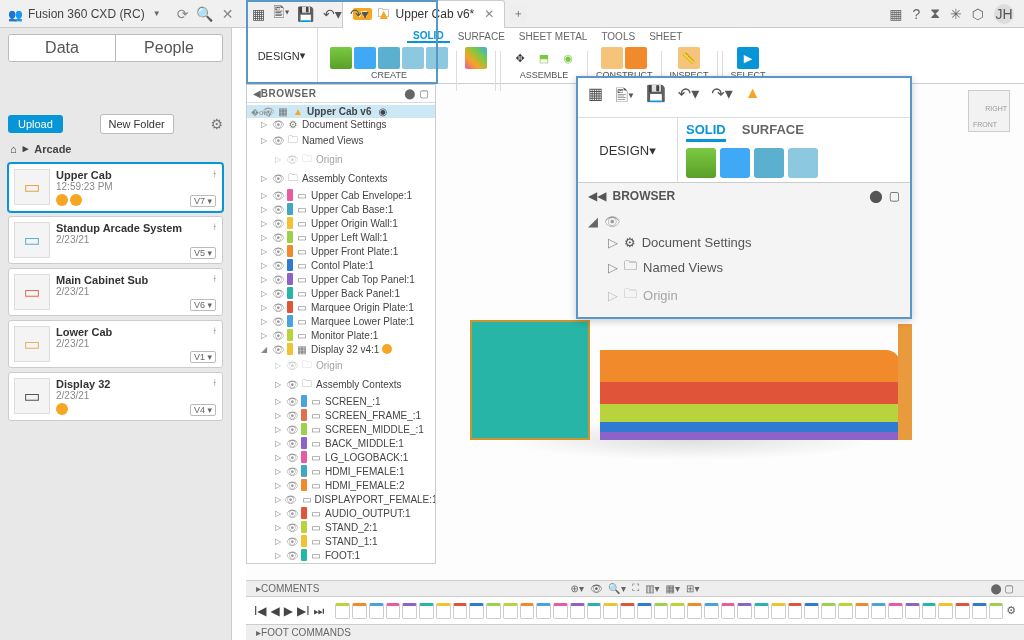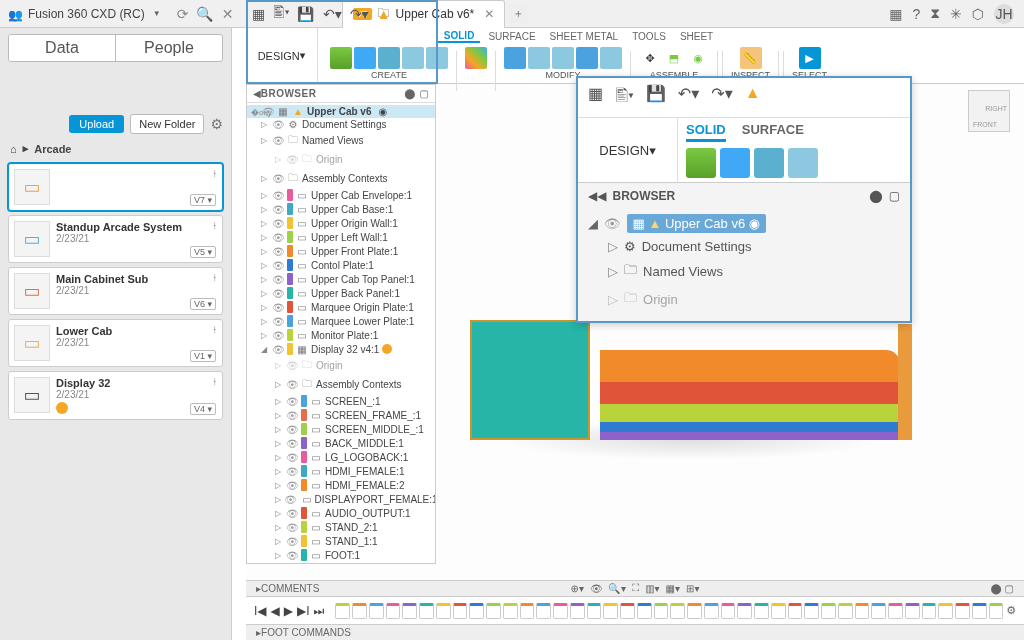--- a/index.html
+++ b/index.html
@@ -37,21 +37,21 @@
 .rib-icon { width:22px; height:22px; border-radius:2px; display:flex; align-items:center; justify-content:center; cursor:pointer;}
 .rib-label { font-size:9px; color:#555; margin-top:1px;}
 .sep { width:1px; background:#ddd; height:40px; margin:6px 2px;}
 
 
 .data-panel { position:absolute; top:28px; left:0; width:232px; bottom:0; background:#e8e8e8; border-right:1px solid #ccc;}
 .data-tabs { display:flex; margin:6px 8px 4px; border:1px solid #bbb; border-radius:3px; overflow:hidden; background:#fff;}
 .data-tab { flex:1; text-align:center; padding:4px; font-size:16px; cursor:pointer; color:#555;}
 .data-tab.active { background:#fff; }
 .data-tab + .data-tab { border-left:1px solid #bbb;}
-.upload-row { display:flex; gap:6px; justify-content:flex-end; padding:4px 8px; align-items:center;margin-top:48px;}
+.upload-row { display:flex; gap:6px; justify-content:space-between; padding:4px 8px; align-items:center;margin-top:48px;}
 .btn-upload { background:#0696D7; color:#fff; padding:3px 10px; border-radius:3px; font-size:11px; cursor:pointer;}
 .btn-newfolder { background:#fff; border:1px solid #bbb; padding:3px 8px; border-radius:3px; font-size:11px; cursor:pointer;}
 .gear { color:#777; cursor:pointer; font-size:14px;}
 .breadcrumb { display:flex; align-items:center; gap:6px; padding:4px 10px; font-size:11px; color:#444; font-weight:600;}
 .component-card { background:#fff; border:1px solid #ccc; border-radius:3px; margin:4px 8px; padding:5px; display:flex; gap:6px; position:relative;}
 .component-card.active { border:1px solid #0696D7; box-shadow:0 0 0 1px #0696D7;}
 .thumb { width:36px; height:36px; background:#f4f4f4; border:1px solid #ddd; display:flex; align-items:center; justify-content:center; font-size:18px;}
 .card-body { flex:1;}
 .card-title { font-size:11px; font-weight:600; color:#333;}
 .card-sub { font-size:10px; color:#888;}
@@ -183,40 +183,37 @@
         </div>
         <div class="rib-label">CREATE</div>
       </div>
       <div class="sep"></div>
       <div class="rib-group">
         <div class="rib-icons">
           <div class="rib-icon" style="background:linear-gradient(45deg,#e85b9e,#f5a623,#7ac943,#3fa9f5)"></div>
         </div>
       </div>
       <div class="sep"></div>
-      <div class="rib-group">
-        <div class="rib-icons">
-          <div class="rib-icon" style="background:#4aa3df"></div>
-          <div class="rib-icon" style="background:#8cc8e0"></div>
-          <div class="rib-icon" style="background:#8cc8e0"></div>
-          <div class="rib-icon" style="background:#4aa3df"></div>
-          <div class="rib-icon" style="background:#8cc8e0"></div>
-        </div>
-        <div class="rib-label">MODIFY</div>
-      </div>
       <div class="sep"></div>
       <div class="rib-group">
         <div class="rib-icons">
           <div class="rib-icon">✥</div>
           <div class="rib-icon" style="color:#7ac943">⬒</div>
           <div class="rib-icon" style="color:#7ac943">◉</div>
         </div>
         <div class="rib-label">ASSEMBLE</div>
       </div>
       <div class="sep"></div>
+      <div class="rib-group">
+        <div class="rib-icons">
+          <div class="rib-icon" style="background:#f5c47a"></div>
+          <div class="rib-icon" style="background:#f08a2a"></div>
+        </div>
+        <div class="rib-label">CONSTRUCT</div>
+      </div>
       <div class="sep"></div>
       <div class="rib-group">
         <div class="rib-icons">
           <div class="rib-icon" style="background:#f5c47a">📏</div>
         </div>
         <div class="rib-label">INSPECT</div>
       </div>
       <div class="sep"></div>
       <div class="sep"></div>
       <div class="rib-group">
@@ -238,20 +235,28 @@
     <div class="btn-upload">Upload</div>
     <div class="btn-newfolder">New Folder</div>
     <span class="gear">⚙</span>
   </div>
   <div class="breadcrumb">
     <span>⌂</span> ▸ <span>Arcade</span>
   </div>
   <div id="cards">
       <div class="component-card active">
         <div class="thumb" style="color:#f0a050">▭</div>
+    <div class="card-body">
+      <div class="card-title">Upper Cab</div>
+      <div class="card-sub">12:59:23 PM</div>
+      <div class="badges">
+            <span class="badge-y"></span>
+            <span class="badge-y"></span>
+          </div>
+    </div>
     <span class="card-pin">⟊</span>
     <span class="card-ver">V7 ▾</span>
       </div>
       <div class="component-card">
         <div class="thumb" style="color:#5bb0d0">▭</div>
     <div class="card-body">
       <div class="card-title">Standup Arcade System</div>
       <div class="card-sub">2/23/21</div>
 
     </div>
@@ -568,26 +573,20 @@
   <div class="browser2-head">
     <span>◀◀</span>
     <span style="flex:1;margin-left:6px;font-weight:600">BROWSER</span>
     <span>⬤</span>
     <span style="margin-left:6px">▢</span>
   </div>
   <div class="tree2">
     <div class="row2">
       <span style="color:#666">◢</span>
       <span style="color:#999">👁</span>
-      <span class="rootrow">
-        <span>▦</span>
-        <span style="color:#ffd36b">▲</span>
-        <span>Upper Cab v6</span>
-        <span>◉</span>
-      </span>
     </div>
     <div id="callout-rows">
         <div class="row2" style="padding-left: 24px;">
           <span style="color:#888">▷</span>
           <span>⚙</span>
           <span>Document Settings</span>
         </div>
         <div class="row2" style="padding-left: 24px;">
           <span style="color:#888">▷</span>
           <span>🗀</span>

